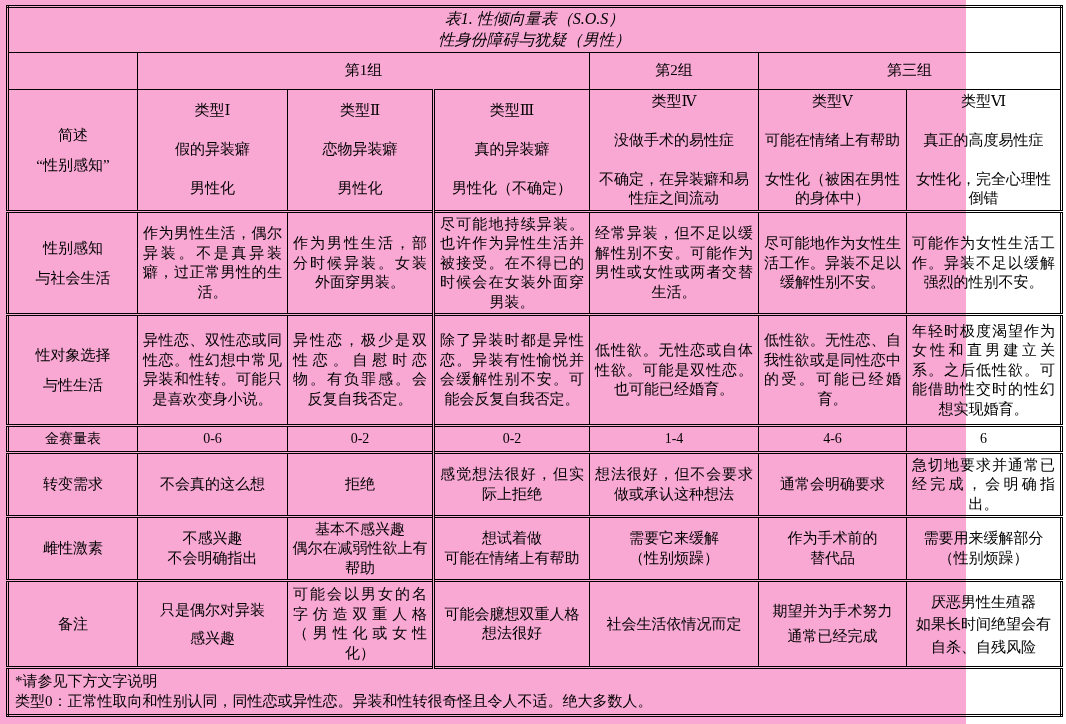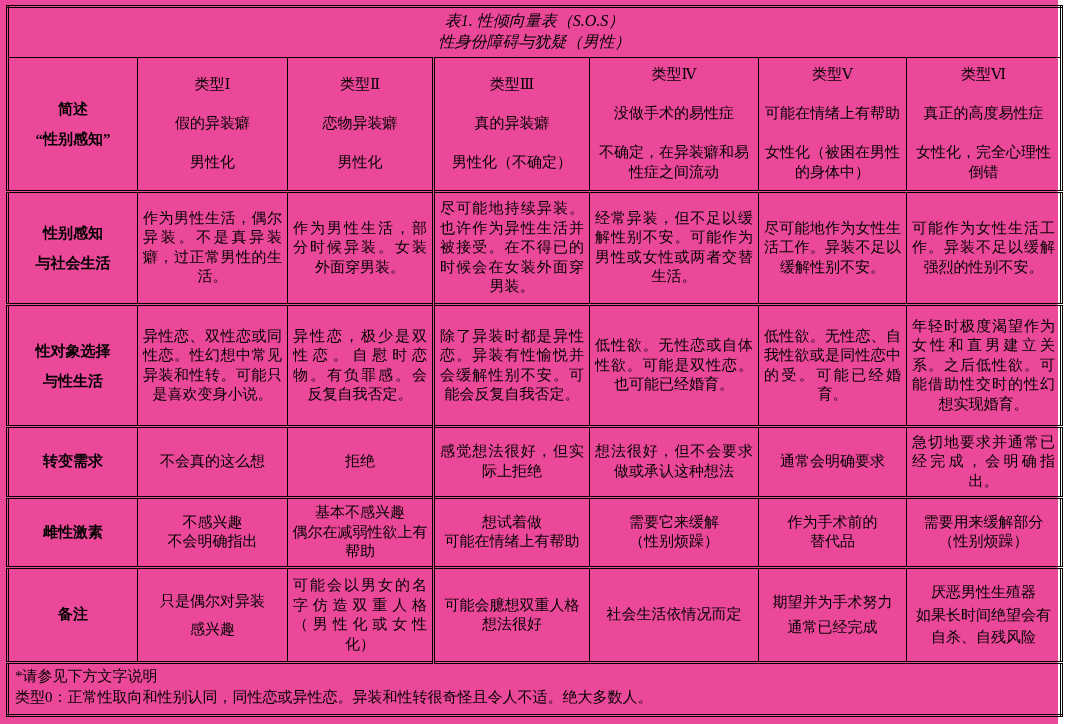--- a/index.html
+++ b/index.html
@@ -1,29 +1,29 @@
 <!DOCTYPE html>
 <html><head>
 <meta charset="utf-8">
 <style>
   html,body{margin:0;padding:0;background:#fff;}
-  .page{width:1058px;height:724px;background:#ec4899;box-sizing:border-box;padding:5px 6px;}
+  .page{width:966px;height:724px;background:#f9a8d4;box-sizing:border-box;padding:5px 6px;}
   table.sos{
     border-collapse:collapse;table-layout:fixed;width:1054px;height:712px;
     border:3px double #000;color:#000;
     font-family:"Liberation Serif","DejaVu Serif",serif;
   }
   td{
     border:1px solid #000;padding:1px 3px;text-align:center;vertical-align:middle;
     white-space:pre-line;font-size:15px;line-height:1.3;overflow:hidden;
   }
   td.title-cell{font-style:italic;font-size:16px;line-height:1.3;border-bottom:1px solid #000;}
   tr.sec>td{border-top:3px double #000;}
   td.dbl{border-left:3px double #000;}
-  td.rowhead{line-height:2.0;font-size:15px;font-weight:bold;}
+  td.rowhead{line-height:2.0;font-size:15px;}
   td.para{text-align:justify;text-align-last:center;padding:1px 5px;}
   td.kinsey{font-size:14px;}
   td.footer-cell{text-align:left;vertical-align:top;font-size:15px;line-height:1.35;padding:2px 6px;}
 </style>
 </head>
 <body>
 
 <div class="page">
   <table class="sos">
     <colgroup>
@@ -35,20 +35,26 @@
         <col style="width:148px">
       <col style="width:155px">
     </colgroup>
 
     <tbody>
         <tr style="height:42px">
       <td colspan="7" class="title-cell">表1.  性倾向量表（S.O.S）
 性身份障碍与犹疑（男性）</td>
     </tr>
 
+    <tr style="height:37px">
+      <td></td>
+      <td colspan="3">第1组</td>
+      <td>第2组</td>
+      <td colspan="2">第三组</td>
+    </tr>
 
     <tr style="height:117px">
       <td class="rowhead">简述
 “性别感知”</td>
       <td>类型Ⅰ
 
 假的异装癖
 
 男性化</td>
       <td>类型Ⅱ
@@ -93,20 +99,29 @@
       <td class="rowhead">性对象选择
 与性生活</td>
       <td class="para">异性恋、双性恋或同性恋。性幻想中常见异装和性转。可能只是喜欢变身小说。</td>
       <td class="para">异性恋，极少是双性恋。自慰时恋物。有负罪感。会反复自我否定。</td>
       <td class="para dbl">除了异装时都是异性恋。异装有性愉悦并会缓解性别不安。可能会反复自我否定。</td>
       <td class="para">低性欲。无性恋或自体性欲。可能是双性恋。也可能已经婚育。</td>
       <td class="para">低性欲。无性恋、自我性欲或是同性恋中的受。可能已经婚育。</td>
       <td class="para">年轻时极度渴望作为女性和直男建立关系。之后低性欲。可能借助性交时的性幻想实现婚育。</td>
     </tr>
 
+    <tr class="sec" style="height:27px">
+      <td class="rowhead kinsey" style="line-height:1.2">金赛量表</td>
+      <td class="kinsey">0-6</td>
+      <td class="kinsey">0-2</td>
+      <td class="kinsey dbl">0-2</td>
+      <td class="kinsey">1-4</td>
+      <td class="kinsey">4-6</td>
+      <td class="kinsey">6</td>
+    </tr>
 
     <tr class="sec" style="height:50px">
       <td class="rowhead" style="line-height:1.3">转变需求</td>
       <td>不会真的这么想</td>
       <td>拒绝</td>
       <td class="para dbl">感觉想法很好，但实际上拒绝</td>
       <td class="para">想法很好，但不会要求做或承认这种想法</td>
       <td>通常会明确要求</td>
       <td class="para">急切地要求并通常已经完成，会明确指出。</td>
     </tr>

